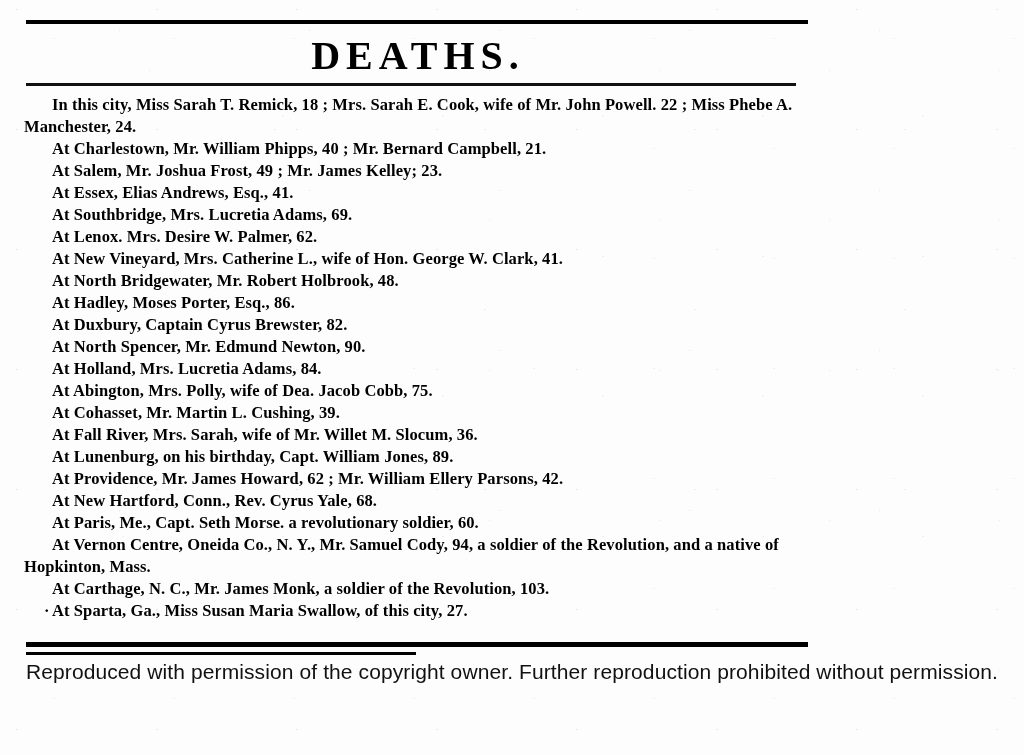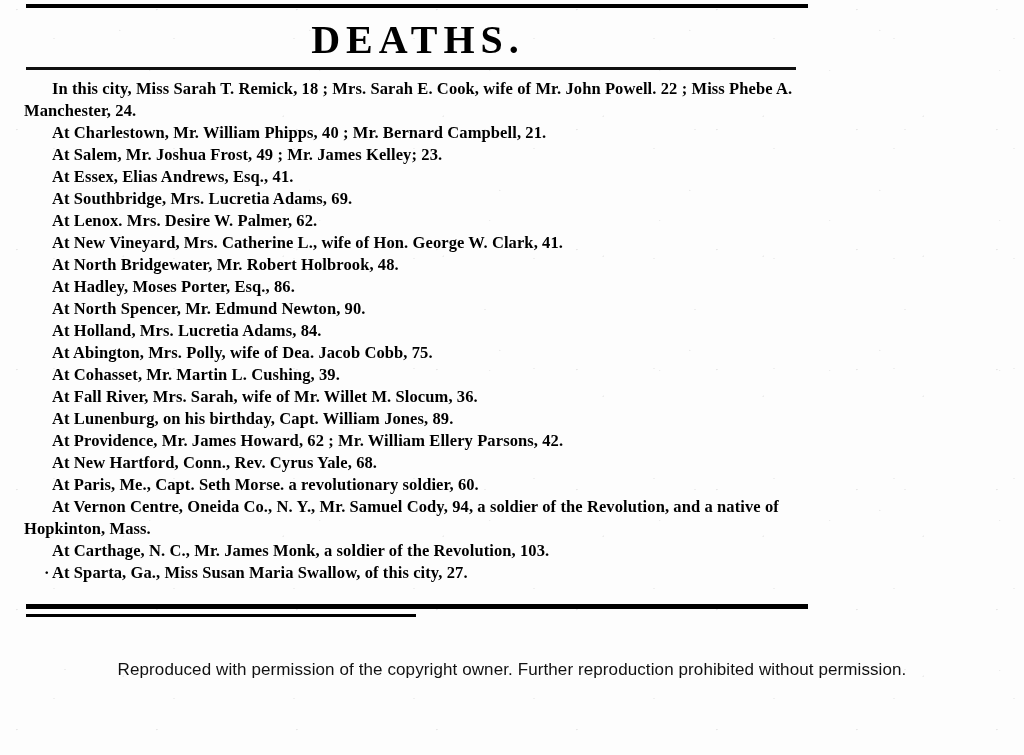--- a/index.html
+++ b/index.html
@@ -33,21 +33,21 @@
       radial-gradient(circle at 88% 47%, rgba(0,0,0,0.22) 0.6px, transparent 1px),
       radial-gradient(circle at 31% 72%, rgba(0,0,0,0.20) 0.6px, transparent 1px),
       radial-gradient(circle at 77% 83%, rgba(0,0,0,0.22) 0.6px, transparent 1px),
       radial-gradient(circle at 45% 35%, rgba(0,0,0,0.18) 0.5px, transparent 1px);
     background-size: 140px 120px, 190px 160px, 170px 150px, 210px 180px, 160px 140px, 120px 110px;
   }
 
   .clipping {
     position: absolute;
     left: 18px;
-    top: 0px;
+    top: 16px;
     width: 790px;
   }
 
   .rule-top {
     height: 4px;
     background: #000;
     margin: 4px 0 0 0;
     width: 782px;
     margin-left: 8px;
   }
@@ -109,21 +109,21 @@
     margin: 5px 0 0 8px;
   }
 
   .permission {
     position: absolute;
     left: 0;
     top: 660px;
     width: 1024px;
     text-align: center;
     font-family: "Liberation Sans", sans-serif;
-    font-size: 17px;
+    font-size: 21px;
     color: #111;
     letter-spacing: 0.1px;
   }
 </style>
 </head>
 <body>
 
 <div class="page">
 
   <div class="clipping">
@@ -137,20 +137,21 @@
     <div class="entries">
       <p class="entry">In this city, Miss Sarah T. Remick, 18 ;  Mrs. Sarah E. Cook, wife of Mr. John Powell. 22 ;  Miss Phebe A. Manchester, 24.</p>
       <p class="entry">At Charlestown, Mr. William Phipps, 40 ;  Mr. Bernard Campbell, 21.</p>
       <p class="entry">At Salem, Mr. Joshua Frost, 49 ;  Mr. James Kelley; 23.</p>
       <p class="entry">At Essex, Elias Andrews, Esq., 41.</p>
       <p class="entry">At Southbridge, Mrs. Lucretia Adams, 69.</p>
       <p class="entry">At Lenox. Mrs. Desire W. Palmer, 62.</p>
       <p class="entry">At New Vineyard, Mrs. Catherine L., wife of Hon. George W. Clark, 41.</p>
       <p class="entry">At North Bridgewater, Mr. Robert Holbrook, 48.</p>
       <p class="entry">At Hadley, Moses Porter, Esq., 86.</p>
+      <p class="entry">At Duxbury, Captain Cyrus Brewster, 82.</p>
       <p class="entry">At North Spencer, Mr. Edmund Newton, 90.</p>
       <p class="entry">At Holland, Mrs. Lucretia Adams, 84.</p>
       <p class="entry">At Abington, Mrs. Polly, wife of Dea. Jacob Cobb, 75.</p>
       <p class="entry">At Cohasset, Mr. Martin L. Cushing, 39.</p>
       <p class="entry">At Fall River, Mrs. Sarah, wife of Mr. Willet M. Slocum, 36.</p>
       <p class="entry">At Lunenburg, on his birthday, Capt. William Jones, 89.</p>
       <p class="entry">At Providence, Mr. James Howard, 62 ;  Mr. William Ellery Parsons, 42.</p>
       <p class="entry">At New Hartford, Conn., Rev. Cyrus Yale, 68.</p>
       <p class="entry">At Paris, Me., Capt. Seth Morse. a revolutionary soldier, 60.</p>
       <p class="entry">At Vernon Centre, Oneida Co., N. Y., Mr. Samuel Cody, 94, a soldier of the Revolution, and a native of Hopkinton, Mass.</p>

